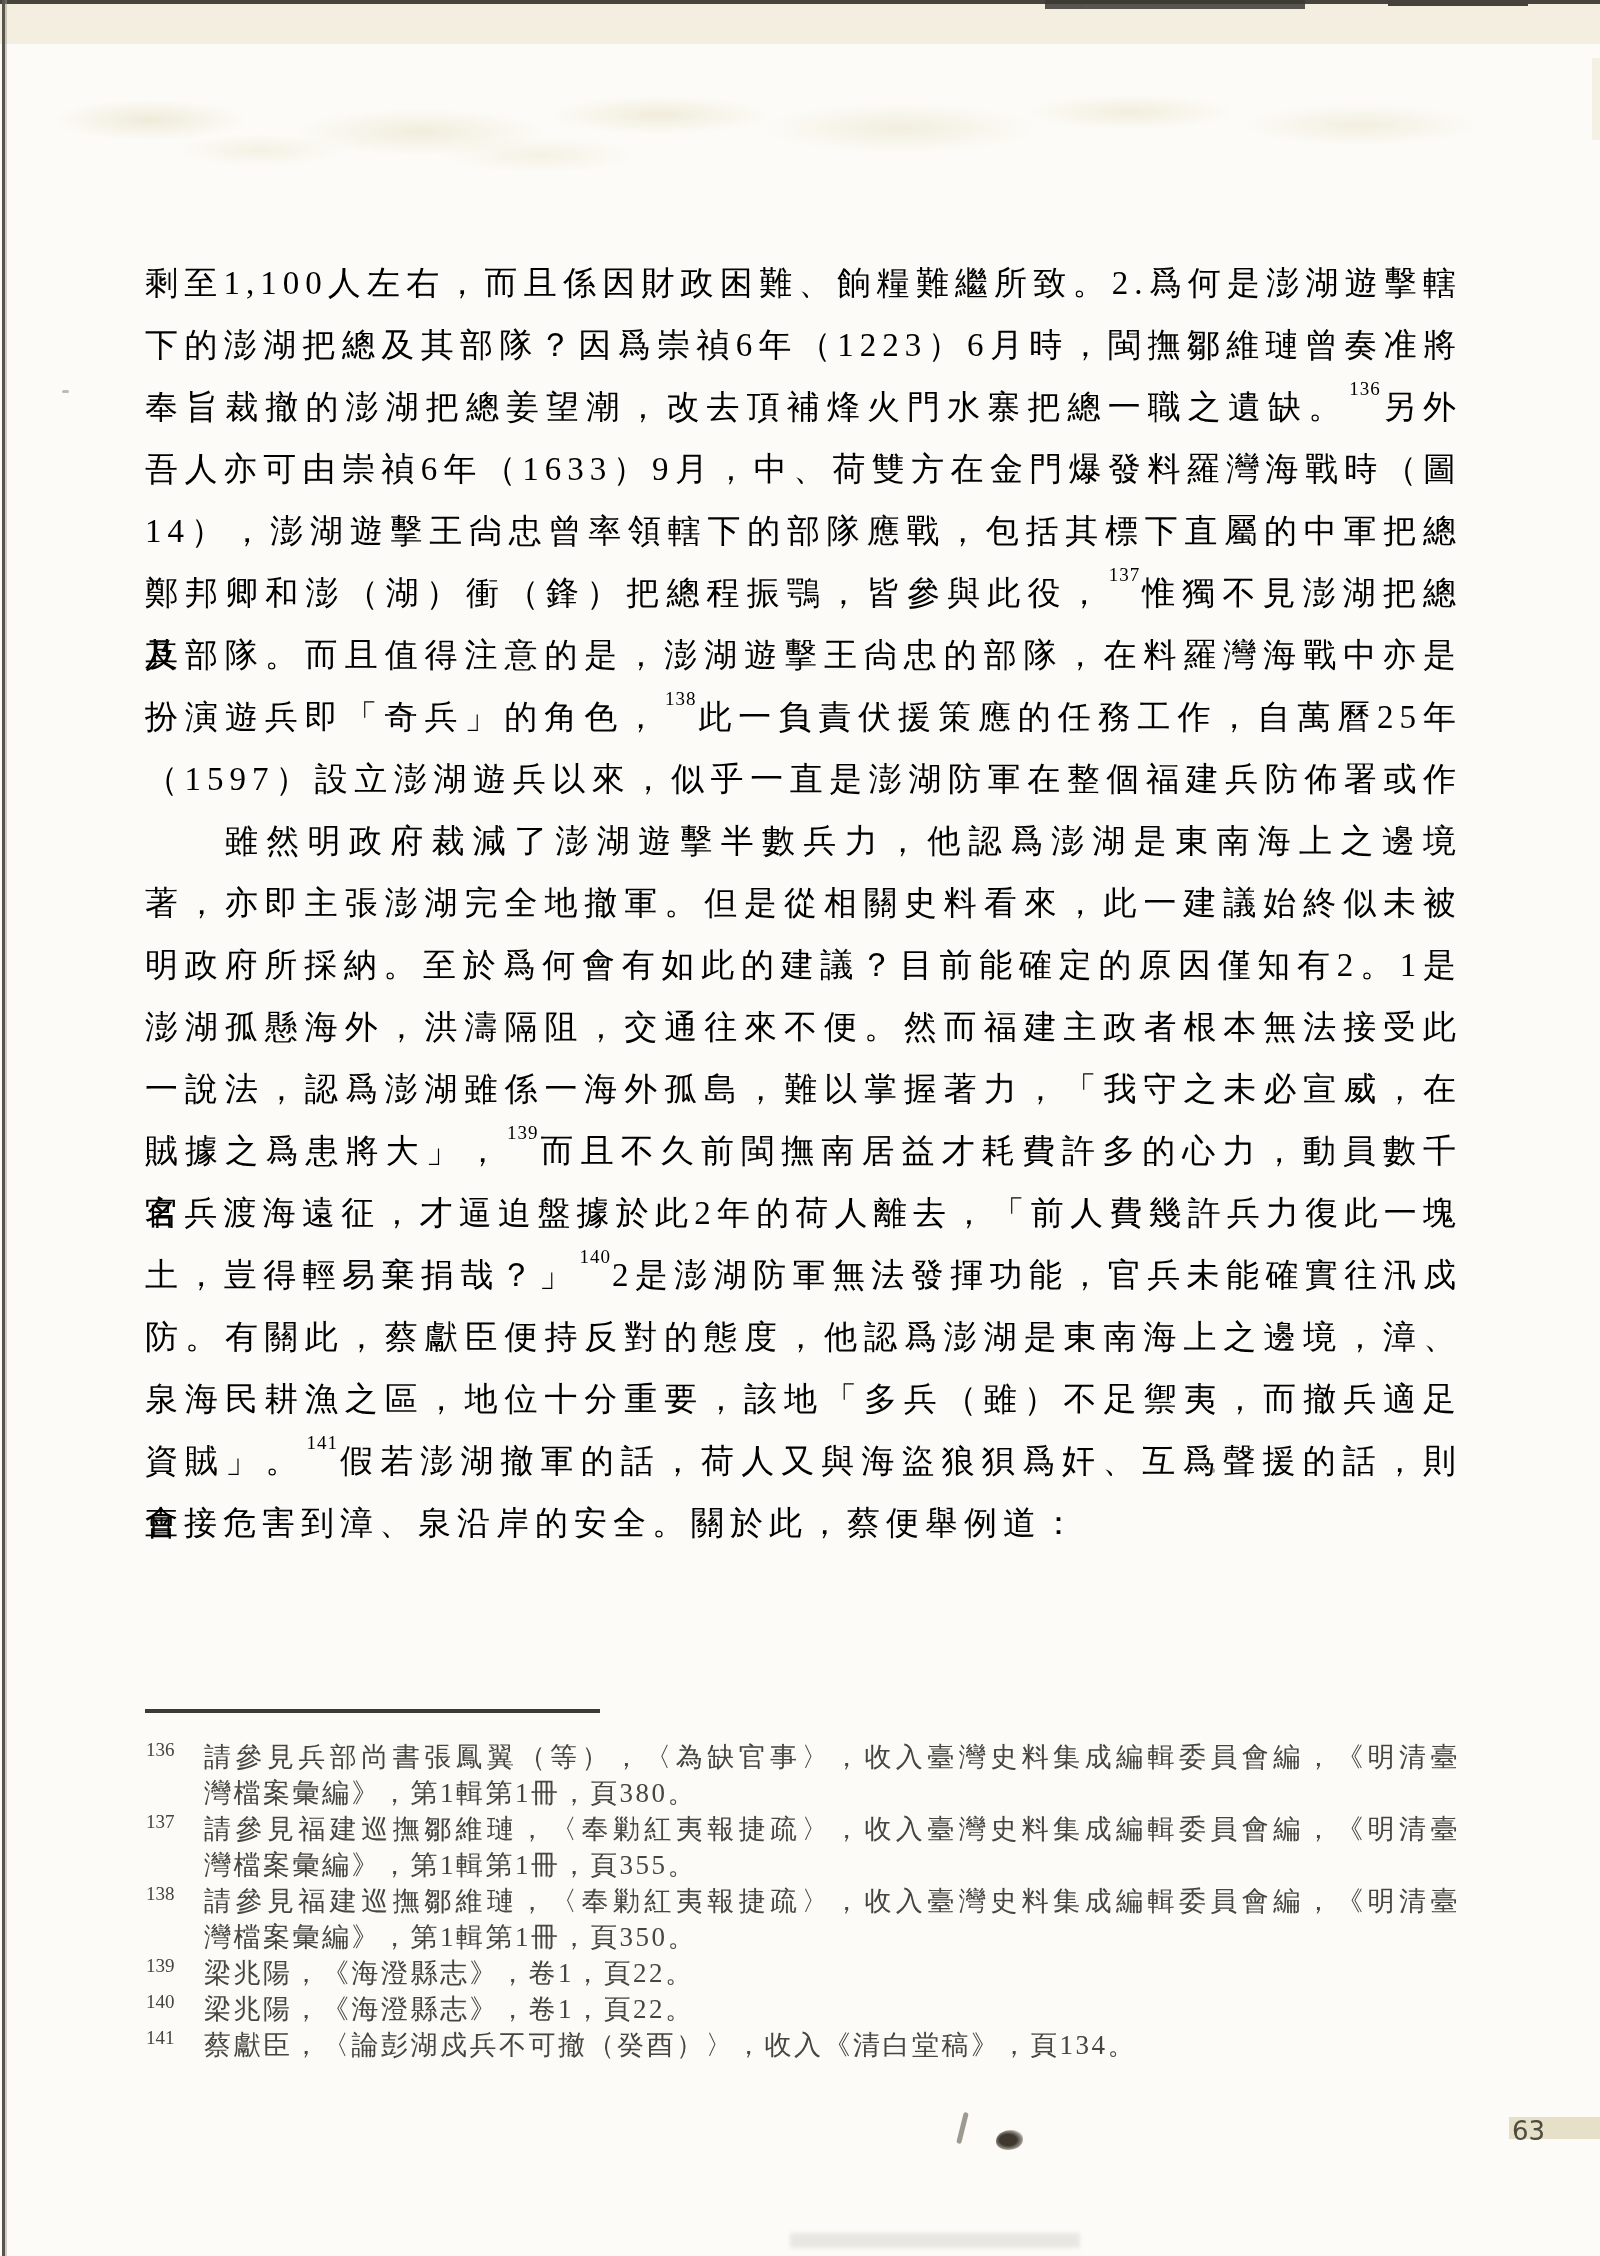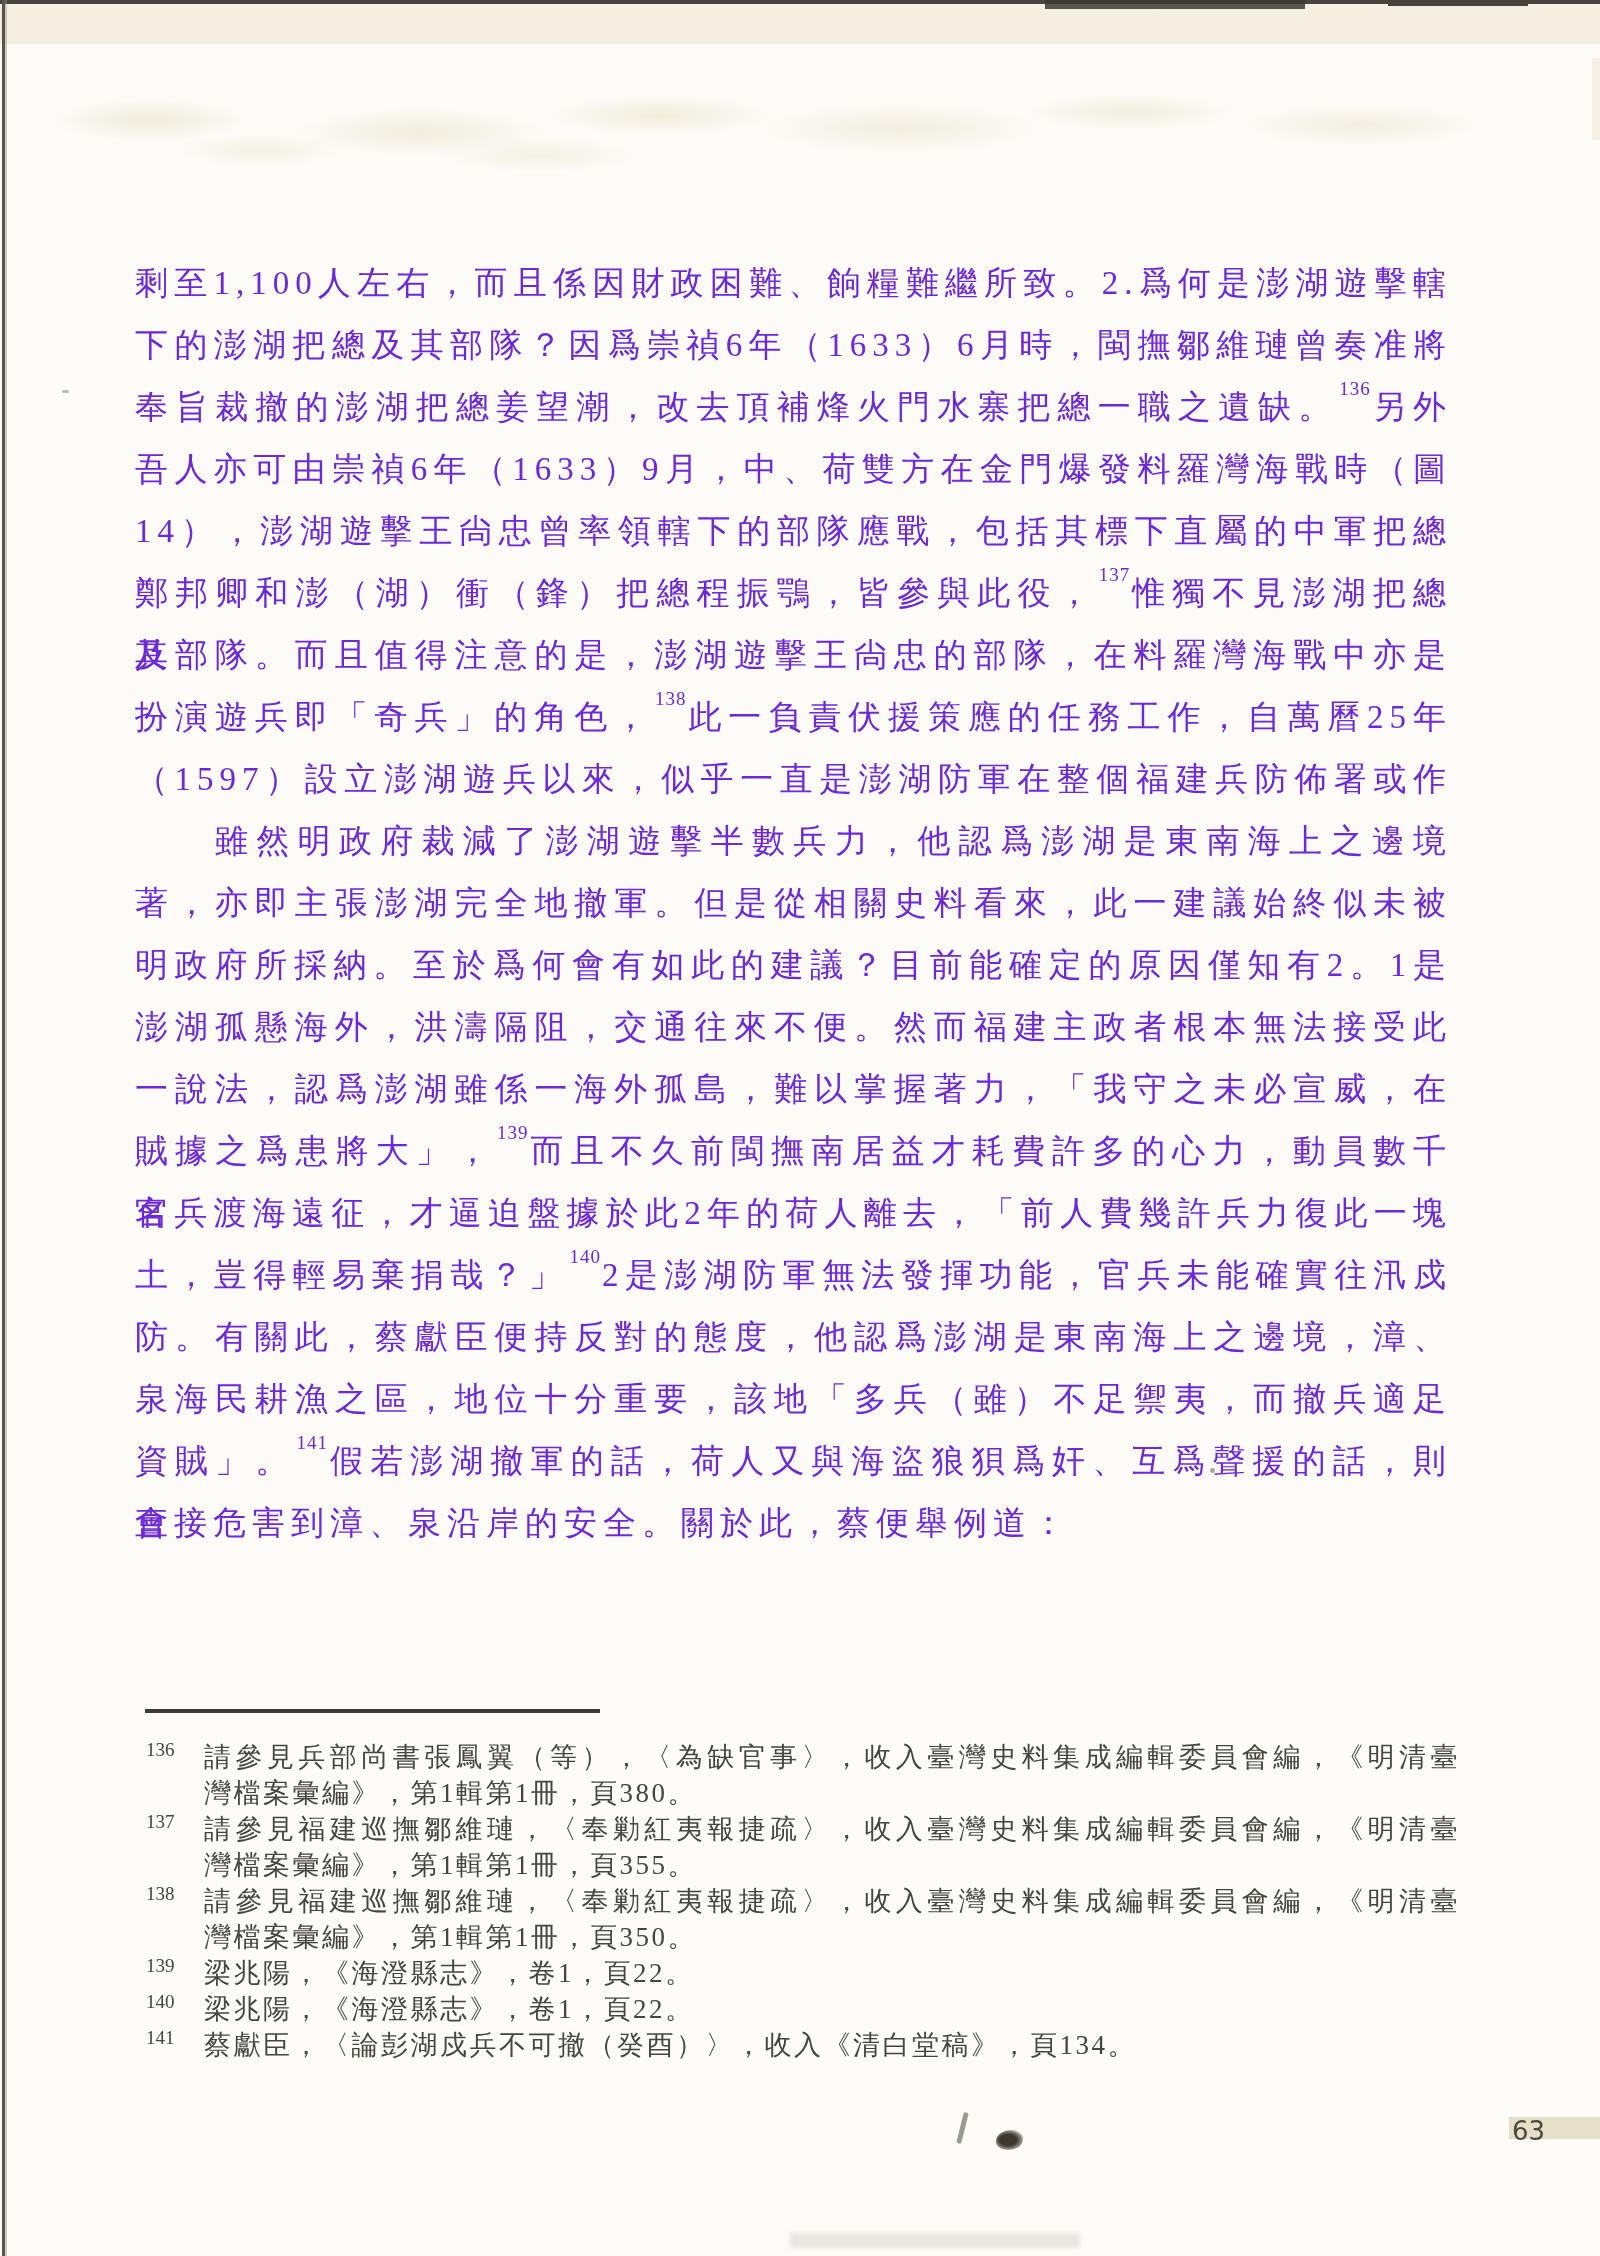--- a/index.html
+++ b/index.html
@@ -29,22 +29,22 @@
   .left-edge{position:absolute;left:2px;top:0;width:3px;height:2256px;background:#57544b;}
   .left-edge-soft{position:absolute;left:5px;top:0;width:2px;height:2256px;background:#97948a;opacity:.45;}
   .right-strip{position:absolute;left:1592px;top:58px;width:8px;height:82px;background:#f1ecdc;opacity:.7;}
   .margin-speck{position:absolute;left:62px;top:390px;width:7px;height:3px;background:rgba(100,95,85,.4);border-radius:2px;}
   .stray-dot{position:absolute;left:1210px;top:1468px;width:5px;height:5px;background:#7a776e;border-radius:50%;opacity:.65;}
   .ink-stroke{position:absolute;left:960px;top:2112px;width:5px;height:32px;background:rgba(62,57,46,.5);border-radius:3px;transform:rotate(14deg);}
   .ink-blob{position:absolute;left:996px;top:2130px;width:27px;height:20px;background:radial-gradient(ellipse at 45% 50%, #3e382e 0 40%, rgba(62,56,46,.55) 65%, transparent 80%);border-radius:60% 40% 55% 45%;}
   .bottom-smudge{position:absolute;left:790px;top:2233px;width:290px;height:15px;background:rgba(120,115,100,.14);filter:blur(2px);}
   
   .body-text{
-    position:absolute;left:135px;top:252px;width:1317px;
-    color:#6d28d9;font-size:33px;letter-spacing:6px;
+    position:absolute;left:145px;top:252px;width:1317px;
+    color:#000000;font-size:33px;letter-spacing:6px;
   }
   .bline{height:62px;line-height:62px;white-space:nowrap;text-align:left;}
   .bline.j{white-space:normal;text-align:justify;text-align-last:justify;}
   .bline.ind{padding-left:80px;}
   sup.fnref{font-size:19px;letter-spacing:1px;position:relative;top:-11px;line-height:0;margin:0 1px;}
   
   .fn-sep{position:absolute;left:145px;top:1709px;width:455px;height:4px;background:#3b3a35;}
   .footnotes{position:absolute;left:204px;top:1739px;width:1256px;color:#46453f;font-size:27px;letter-spacing:2.5px;}
   .fn-entry{position:relative;}
   .fn-marker{position:absolute;left:-58px;top:0px;font-size:19px;letter-spacing:0;color:#45443e;}
@@ -77,21 +77,21 @@
 <div class="left-edge-soft"></div>
 <div class="right-strip"></div>
 <div class="margin-speck"></div>
 <div class="stray-dot"></div>
 <div class="ink-stroke"></div>
 <div class="ink-blob"></div>
 <div class="bottom-smudge"></div>
 
 <div class="body-text" id="body-text">
     <div class="bline j">剩至1,100人左右，而且係因財政困難、餉糧難繼所致。2.爲何是澎湖遊擊轄</div>
-    <div class="bline j">下的澎湖把總及其部隊？因爲崇禎6年（1633）6月時，閩撫鄒維璉曾奏准將</div>
+    <div class="bline j">下的澎湖把總及其部隊？因爲崇禎6年（1223）6月時，閩撫鄒維璉曾奏准將</div>
     <div class="bline j">奉旨裁撤的澎湖把總姜望潮，改去頂補烽火門水寨把總一職之遺缺。<sup class="fnref">136</sup>另外</div>
     <div class="bline j">吾人亦可由崇禎6年（1633）9月，中、荷雙方在金門爆發料羅灣海戰時（圖</div>
     <div class="bline j">14），澎湖遊擊王尙忠曾率領轄下的部隊應戰，包括其標下直屬的中軍把總</div>
     <div class="bline j">鄭邦卿和澎（湖）衝（鋒）把總程振鶚，皆參與此役，<sup class="fnref">137</sup>惟獨不見澎湖把總及</div>
     <div class="bline j">其部隊。而且值得注意的是，澎湖遊擊王尙忠的部隊，在料羅灣海戰中亦是</div>
     <div class="bline j">扮演遊兵即「奇兵」的角色，<sup class="fnref">138</sup>此一負責伏援策應的任務工作，自萬曆25年</div>
     <div class="bline j">（1597）設立澎湖遊兵以來，似乎一直是澎湖防軍在整個福建兵防佈署或作</div>
     <div class="bline j ind">雖然明政府裁減了澎湖遊擊半數兵力，他認爲澎湖是東南海上之邊境</div>
     <div class="bline j">著，亦即主張澎湖完全地撤軍。但是從相關史料看來，此一建議始終似未被</div>
     <div class="bline j">明政府所採納。至於爲何會有如此的建議？目前能確定的原因僅知有2。1是</div>

